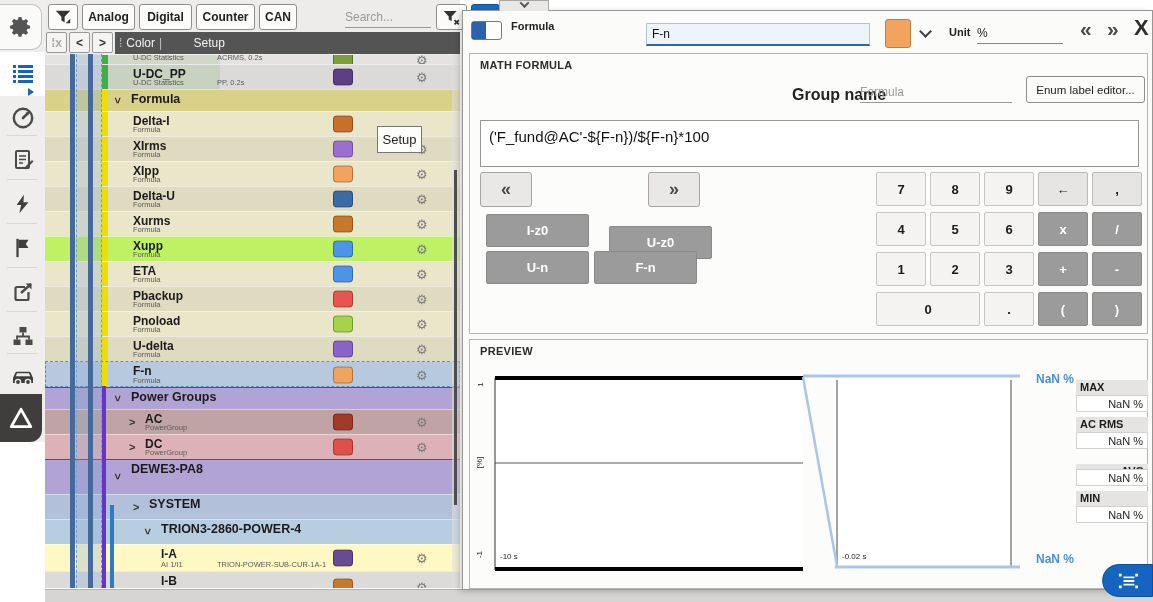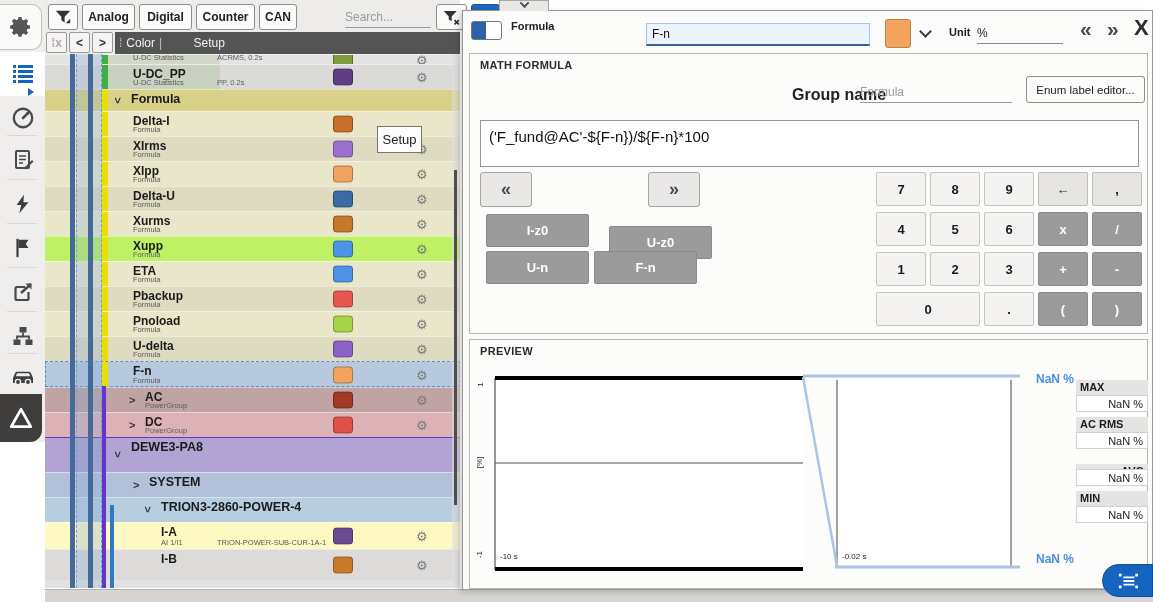--- a/index.html
+++ b/index.html
@@ -359,20 +359,26 @@
   </div>
         <div class="row sel" style="height: 26px; background: rgb(183, 201, 222);">
 
     <div class="stripe" style="display: block; background: rgb(236, 223, 0);"></div>
 
     <span class="name" style="left: 88px;">F-n</span>
     <span class="sub" style="left: 88px;">Formula</span>
 
     <span class="swatch" style="display: block; background: rgb(242, 163, 94);"></span>
     <span class="gear" style="display: inline;">⚙</span>
+  </div>
+        <div class="row grp hdr-border" style="height: 22px; background: rgb(177, 163, 211);">
+
+    <span class="chev open" style="display: inline; left: 70px;">&gt;</span>
+    <span class="name" style="left: 86px;">Power Groups</span>
+
   </div>
         <div class="row" style="height: 25px; background: rgb(192, 164, 164);">
 
     <span class="chev" style="display: inline; left: 84px;">&gt;</span>
     <span class="name" style="left: 100px;">AC</span>
     <span class="sub" style="left: 100px;">PowerGroup</span>
 
     <span class="swatch" style="display: block; background: rgb(162, 58, 40);"></span>
     <span class="gear" style="display: inline;">⚙</span>
   </div>

